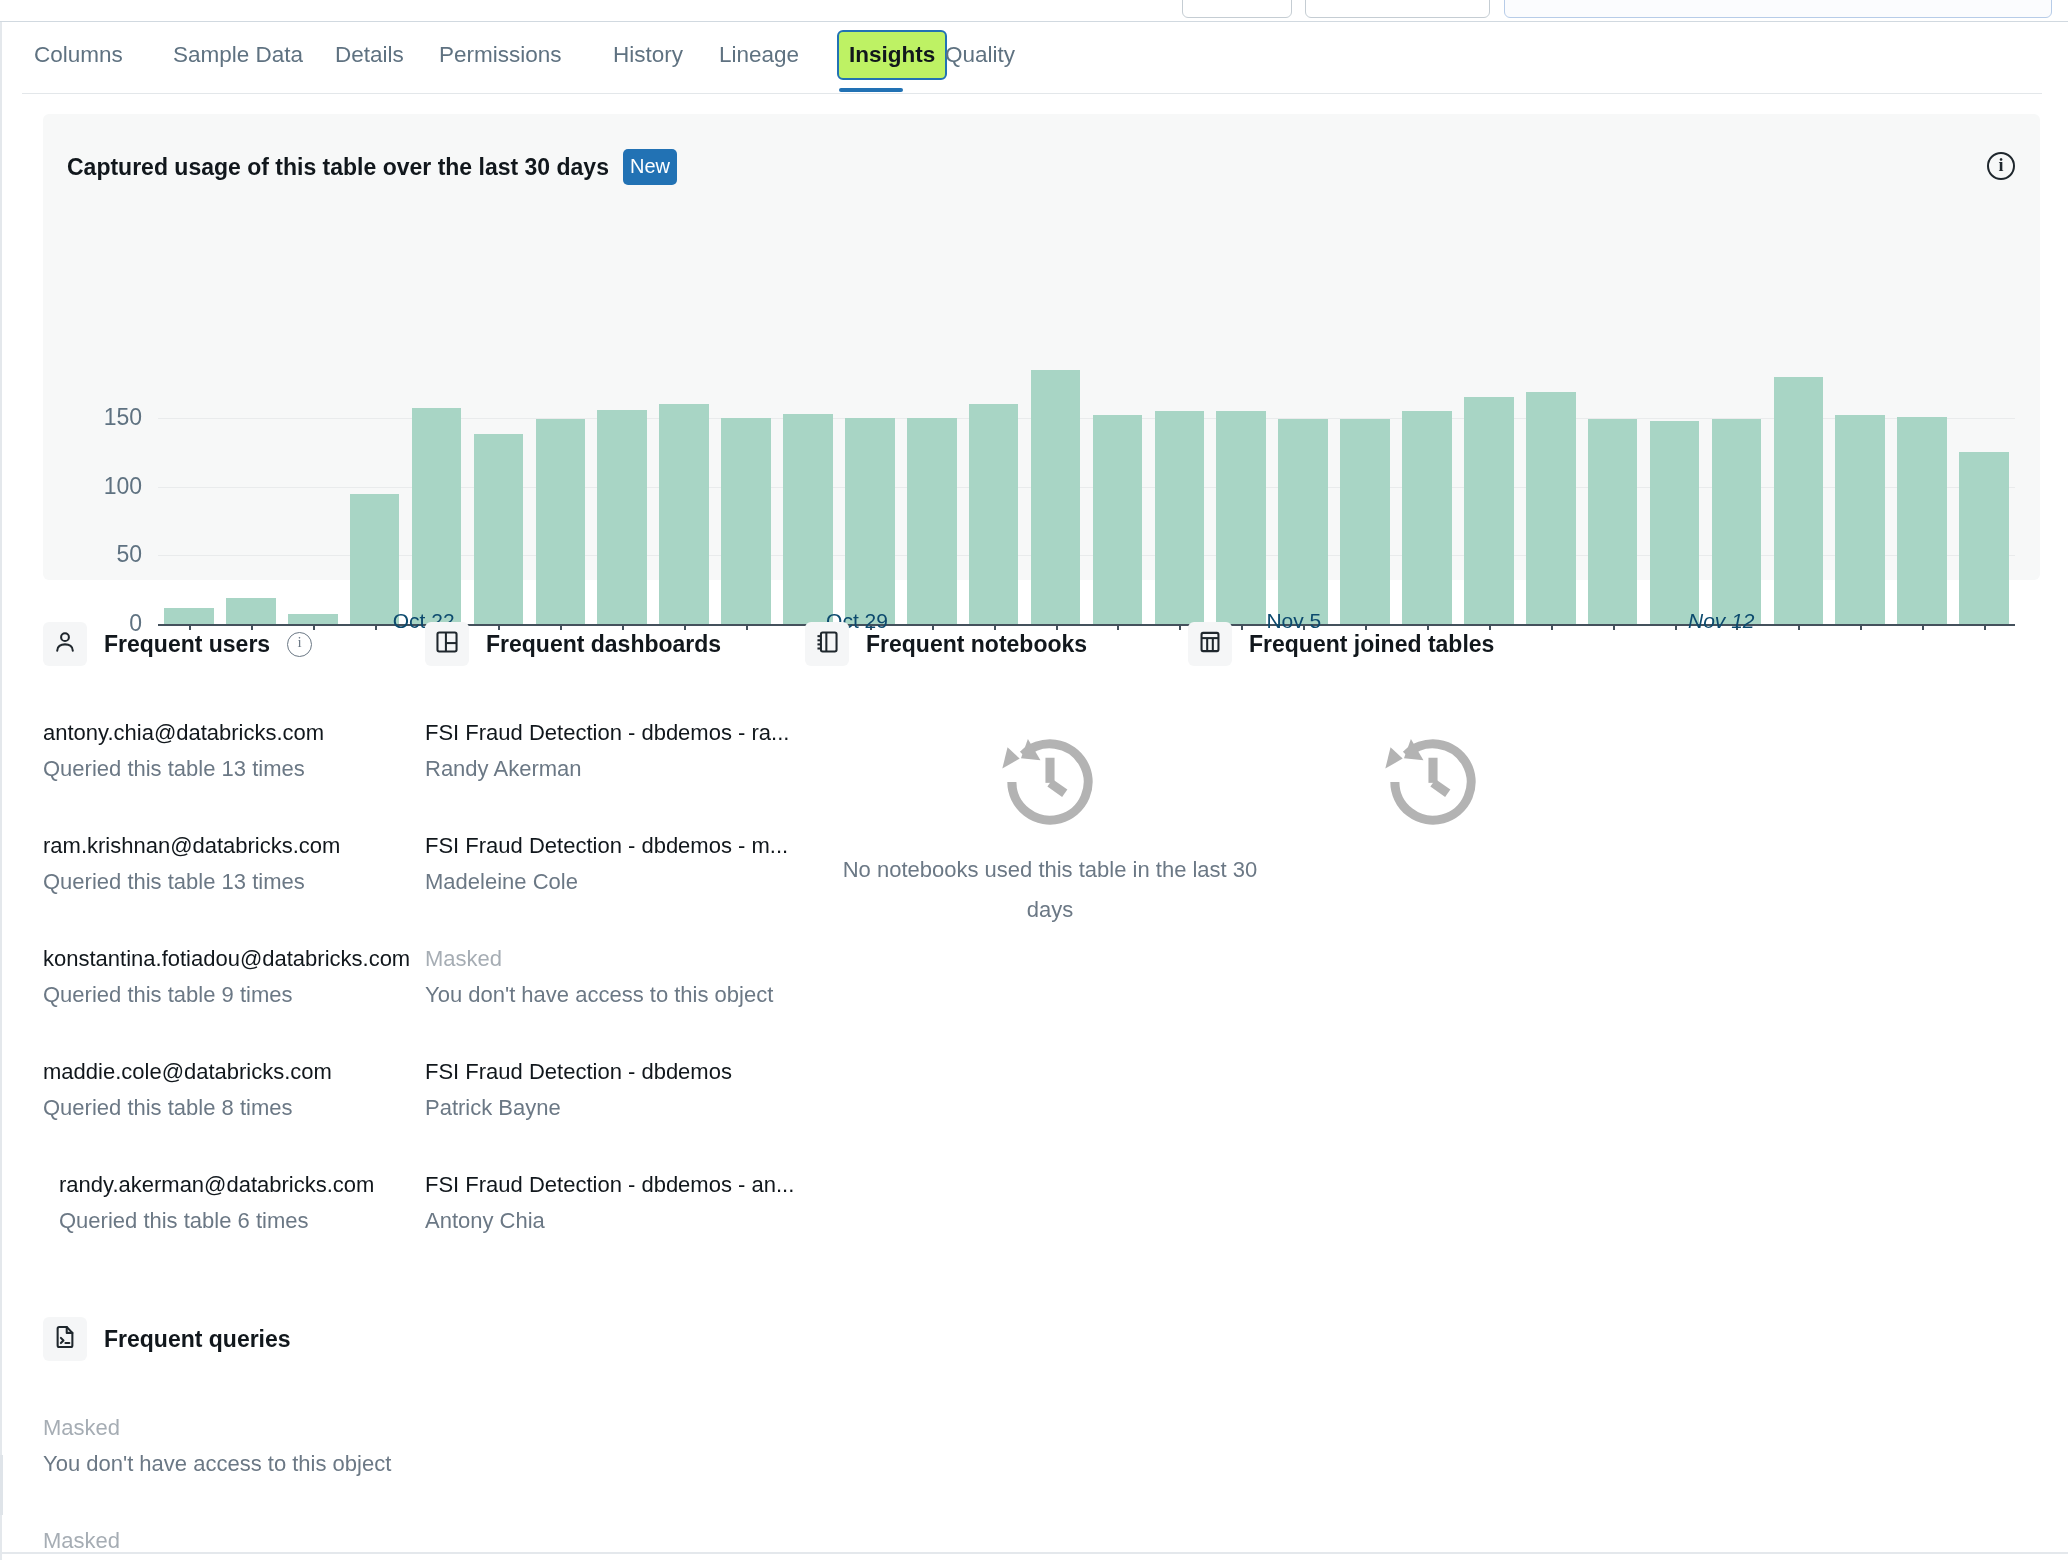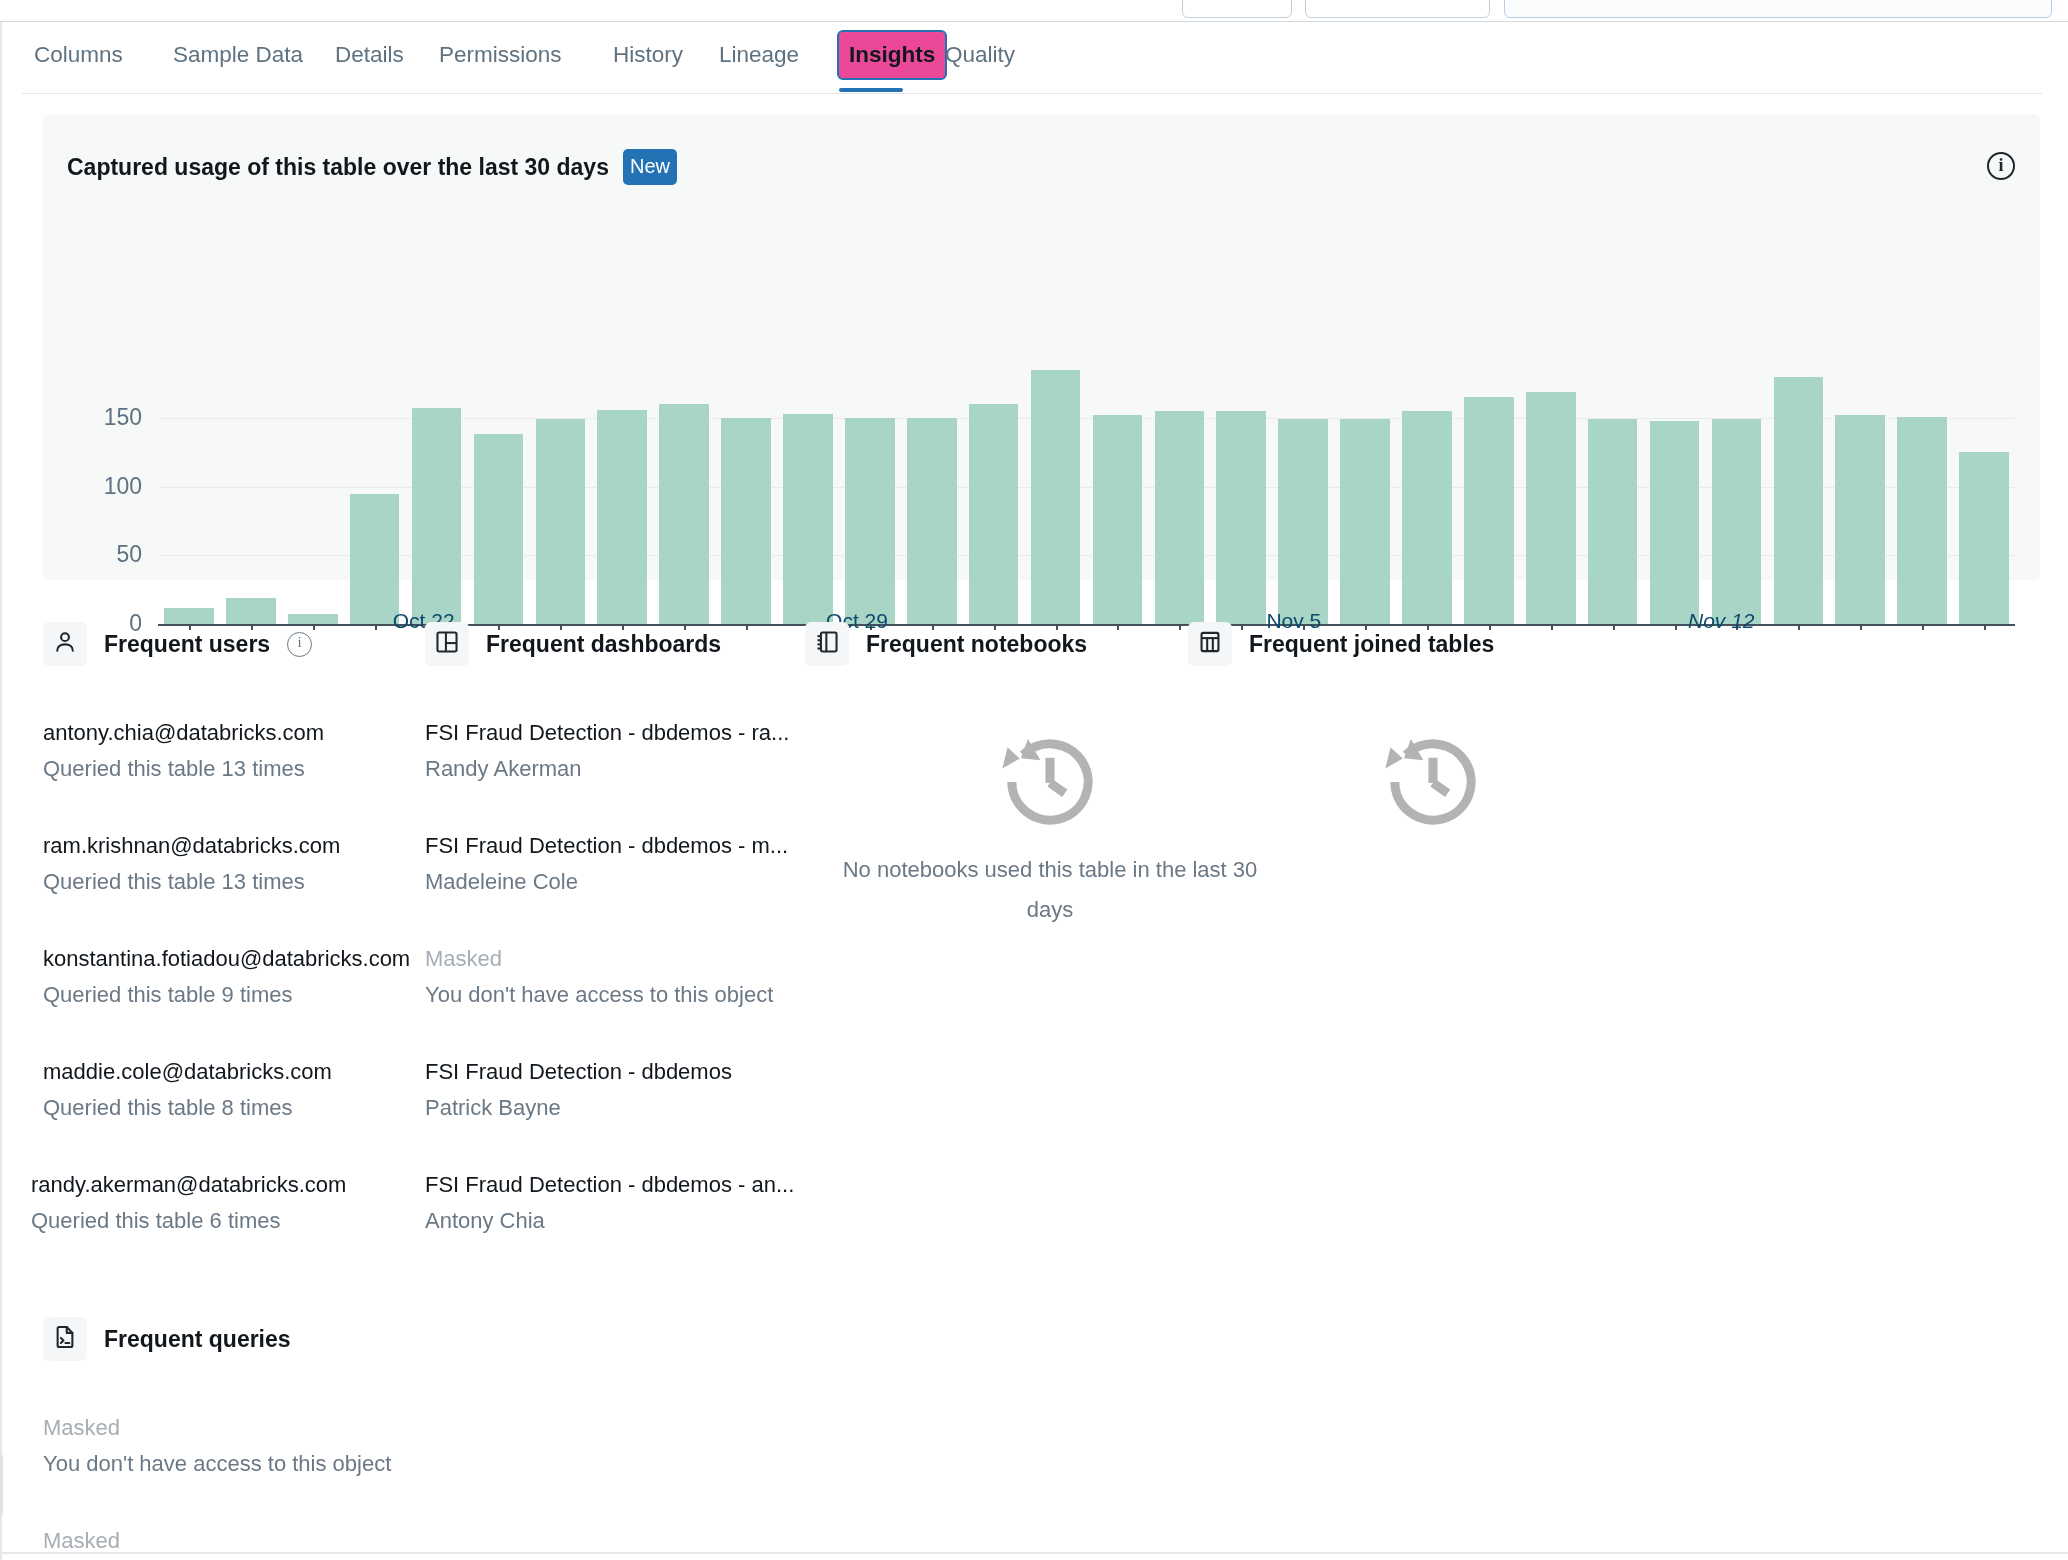--- a/index.html
+++ b/index.html
@@ -24,21 +24,21 @@
   
   .tabs{position:absolute;left:22px;top:22px;width:2046px;height:72px;}
   .tab{
     position:absolute;top:18px;
     font-size:22.5px;color:#5f7281;white-space:nowrap;
     padding:0;line-height:30px;cursor:pointer;
   }
   .tab.active{
     color:#11171c;font-weight:700;
     border:2px solid #2272b4;border-radius:6px;
-    padding:8px 10px;top:8px;background:#ec4899;
+    padding:8px 10px;top:8px;background:#bef264;
   }
   .tab-underline{position:absolute;height:4px;background:#2272b4;border-radius:2px;top:66px;}
   .tabs-bottom{position:absolute;left:22px;top:93px;width:2020px;height:1px;background:#e3e7ea;}
 
   
   .usage-card{
     position:absolute;left:43px;top:114px;width:1997px;height:466px;
     background:#f7f8f8;border-radius:6px;
   }
   .usage-title{
@@ -230,21 +230,21 @@
       <div class="entry-secondary">Queried this table 13 times</div>
     </div>
     <div class="entry" style="left: 43px; top: 944px;">
       <div class="entry-primary">konstantina.fotiadou@databricks.com</div>
       <div class="entry-secondary">Queried this table 9 times</div>
     </div>
     <div class="entry" style="left: 43px; top: 1057px;">
       <div class="entry-primary">maddie.cole@databricks.com</div>
       <div class="entry-secondary">Queried this table 8 times</div>
     </div>
-    <div class="entry" style="left: 31px; top: 1170px;">
+    <div class="entry" style="left: 59px; top: 1170px;">
       <div class="entry-primary">randy.akerman@databricks.com</div>
       <div class="entry-secondary">Queried this table 6 times</div>
     </div>
     <div class="sec-head" style="left: 425px; top: 622px;">
       <span class="sec-icon">
         <span class=""><svg width="26" height="26" viewBox="0 0 24 24" fill="none" stroke="#1f272d" stroke-width="1.9">
             <rect x="3.2" y="3.2" width="17.6" height="17.6" rx="1.6"></rect>
             <line x1="11" y1="3.2" x2="11" y2="20.8"></line>
             <line x1="11" y1="13" x2="20.8" y2="13"></line>
           </svg></span>

